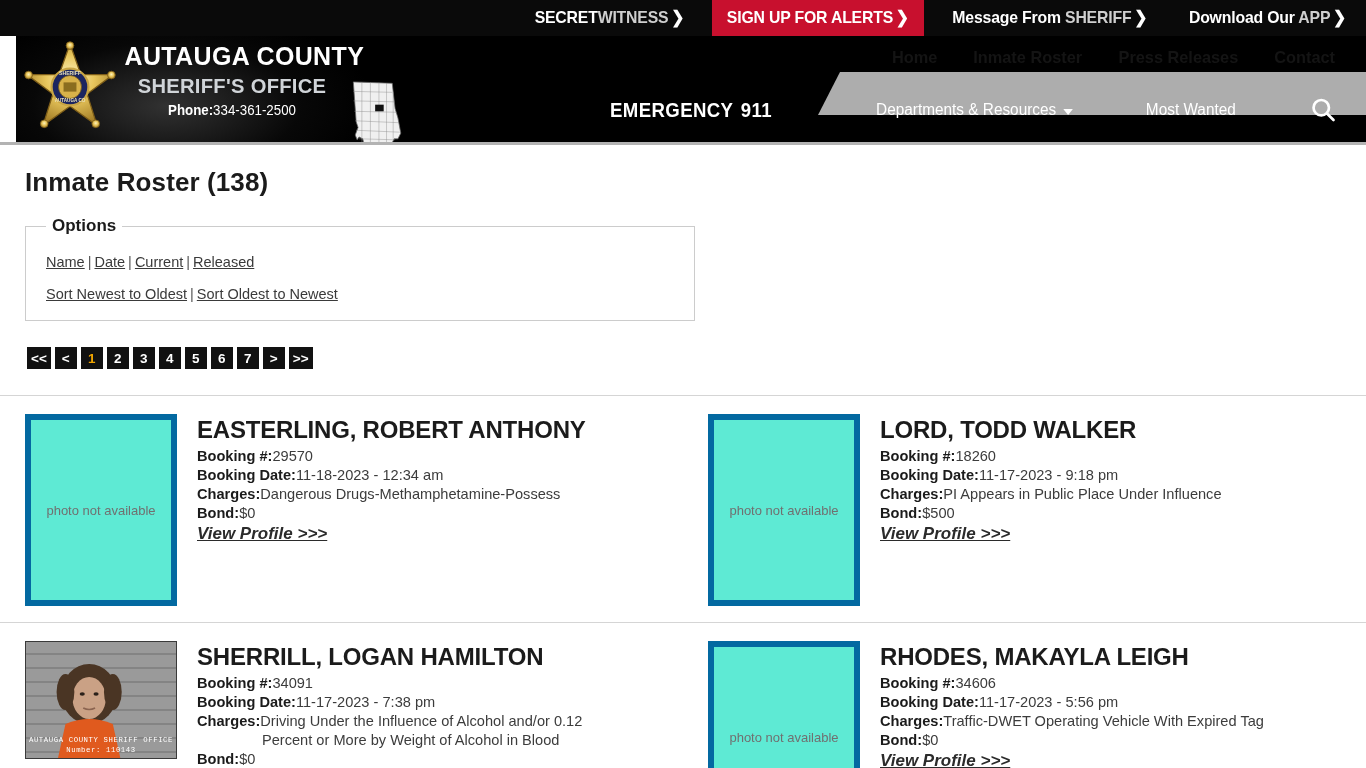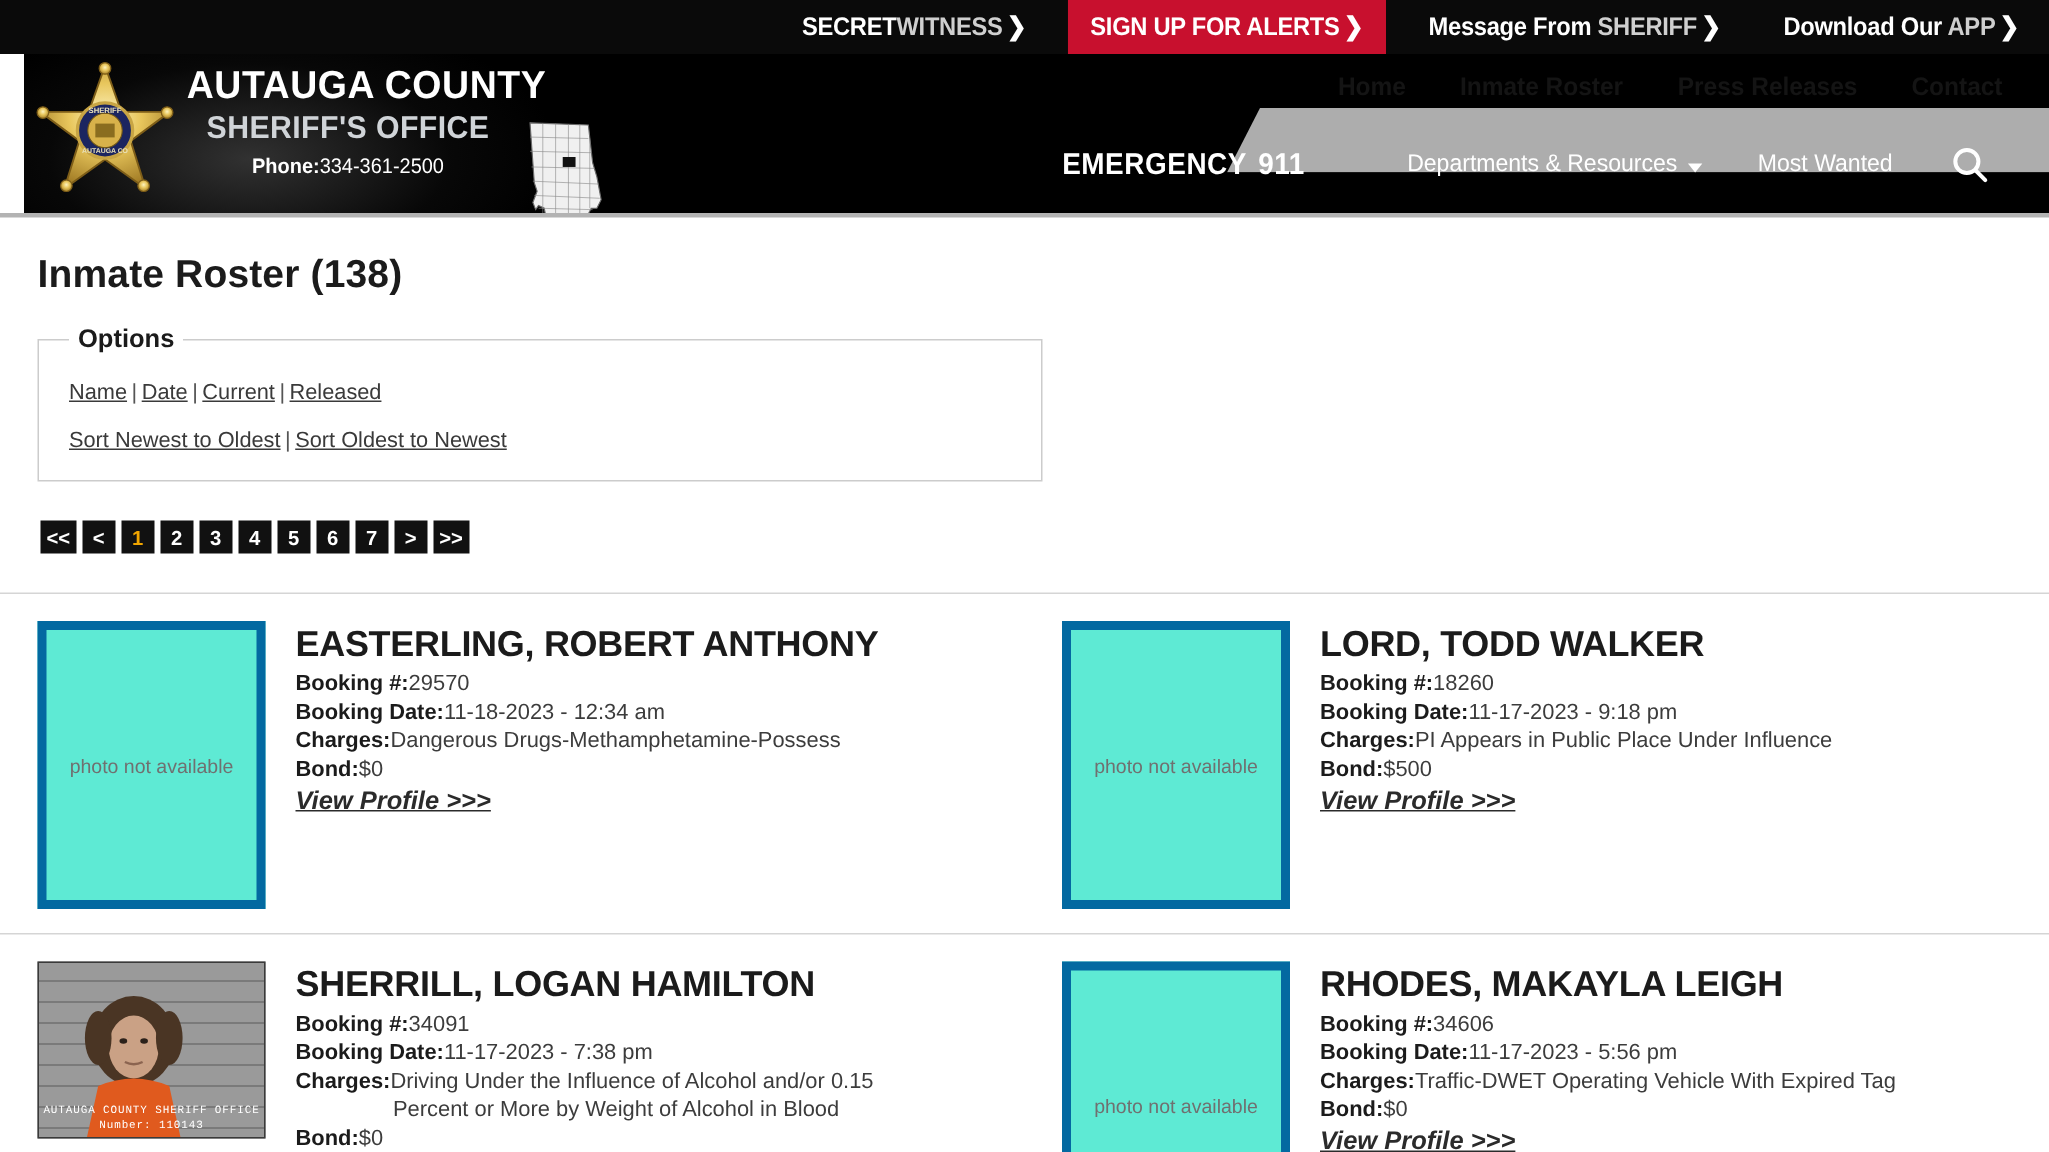--- a/index.html
+++ b/index.html
@@ -134,22 +134,23 @@
     white-space: nowrap;
     cursor: pointer;
     transform: scaleX(0.96);
   }
 
   
   .header-row2 {
     position: absolute; top: 86px; left: 0;
     width: 1366px; height: 48px;
     display: flex; align-items: center; justify-content: flex-end;
-    padding-right: 28px;
+    padding-right: 18px;
     z-index: 6;
+    gap: 36px;
   }
   .emergency {
     color: #ffffff;
     font-size: 20px;
     font-weight: bold;
     letter-spacing: 0.4px;
     margin-right: 58px;
     white-space: nowrap;
     transform: scaleX(0.93);
   }
@@ -512,21 +513,21 @@
             <path d="M58,66 Q64,69 70,66" stroke="#8b6450" stroke-width="1.6" fill="none"></path>
             <path d="M40,82 Q64,72 88,82 L96,118 L32,118 Z" fill="#e05a1e"></path>
             <text x="76" y="100" font-size="7.4" fill="#ffffff" text-anchor="middle" font-family="Liberation Mono, monospace" letter-spacing="0.6">AUTAUGA COUNTY SHERIFF OFFICE</text>
             <text x="76" y="110" font-size="7.4" fill="#ffffff" text-anchor="middle" font-family="Liberation Mono, monospace" letter-spacing="0.6">Number: 110143</text>
           </svg>
         </div>
         <div class="info">
           <div class="inmate-name">SHERRILL, LOGAN HAMILTON</div>
           <div class="fld"><b>Booking #:</b><span>34091</span></div>
           <div class="fld"><b>Booking Date:</b><span>11-17-2023 - 7:38 pm</span></div>
-          <div class="fld charges"><b>Charges:</b><span>Driving Under the Influence of Alcohol and/or 0.15</span><span class="cont">Percent or More by Weight of Alcohol in Blood</span></div>
+          <div class="fld charges"><b>Charges:</b><span>Driving Under the Influence of Alcohol and/or 0.12</span><span class="cont">Percent or More by Weight of Alcohol in Blood</span></div>
           <div class="fld"><b>Bond:</b><span>$0</span></div>
 
         </div>
       </div>
 
       <div class="cell">
         <div class="photo tall">
           <span>photo not available</span>
         </div>
         <div class="info">

